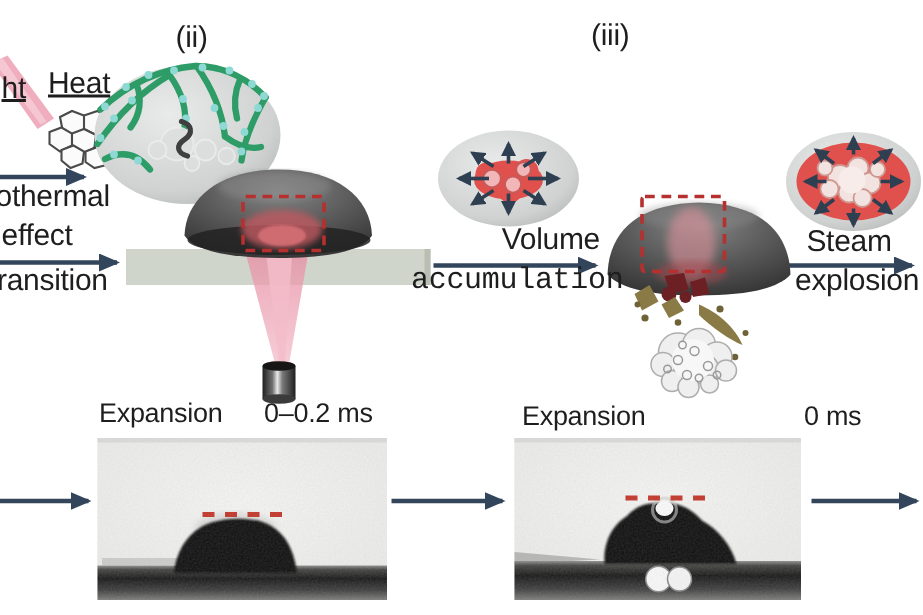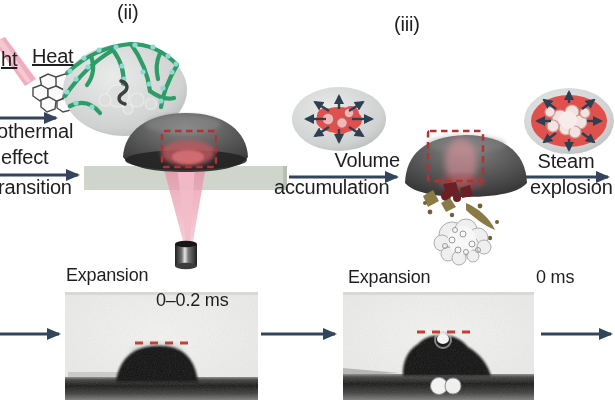--- a/index.html
+++ b/index.html
@@ -300,34 +300,34 @@
     <ellipse cx="443" cy="339" rx="6" ry="5" fill="#fcfcfc"></ellipse>
     <g>
       <circle cx="439" cy="386" r="8.5" fill="#fafafa" stroke="#8a8a8a" stroke-width="1"></circle>
       <circle cx="453" cy="386" r="8" fill="#f6f6f6" stroke="#8a8a8a" stroke-width="1"></circle>
     </g>
     <line x1="417" y1="332" x2="476" y2="332" stroke="#c43326" stroke-width="3.2" stroke-dasharray="8 7"></line>
     <rect x="343" y="292" width="191" height="108" filter="url(#grain)" opacity="0.45"></rect>
   </g>
 </svg>
 
-<div class="txt f20" style="left:117px; top:2px;">(ii)</div>
+<div class="txt f20" style="left:117px; top:15px;">(ii)</div>
 <div class="txt f20" style="left:394px; top:14px;">(iii)</div>
 
 <div class="txt f17" style="left:1px;  top:49px;">ht</div>
 <div class="txt f17" style="left:32px; top:46px;">Heat</div>
 <div class="txt f20" style="left:-3px; top:121px;">othermal</div>
 <div class="txt f20" style="left:1px;  top:147px;">effect</div>
 
 <div class="txt f20" style="left:-2px; top:177px;">ransition</div>
 
 <div class="txt f20 ctr" style="left:288px; top:150px; width:112px;text-align:right;">Volume</div>
-<div class="txt f20" style="left:274px; top:177px;">accumulation</div>
+<div class="txt f20" style="left:274px; top:177px;font-family:Liberation Mono, monospace;">accumulation</div>
 
 <div class="txt f20 ctr" style="left:521px; top:151px; width:90px;">Steam</div>
 <div class="txt f20" style="left:514px; top:177px;margin-left:16px;">explosion</div>
 
 <div class="txt f18" style="left:66px;  top:266px;">Expansion</div>
-<div class="txt f18" style="left:156px; top:266px;margin-top:25px;">0–0.2 ms</div>
+<div class="txt f18" style="left:176px; top:266px;">0–0.2 ms</div>
 <div class="txt f18" style="left:348px; top:268px;">Expansion</div>
 <div class="txt f18" style="left:490px; top:268px;margin-left:46px;">0 ms</div>
 
 </div>
 
 </body></html>

